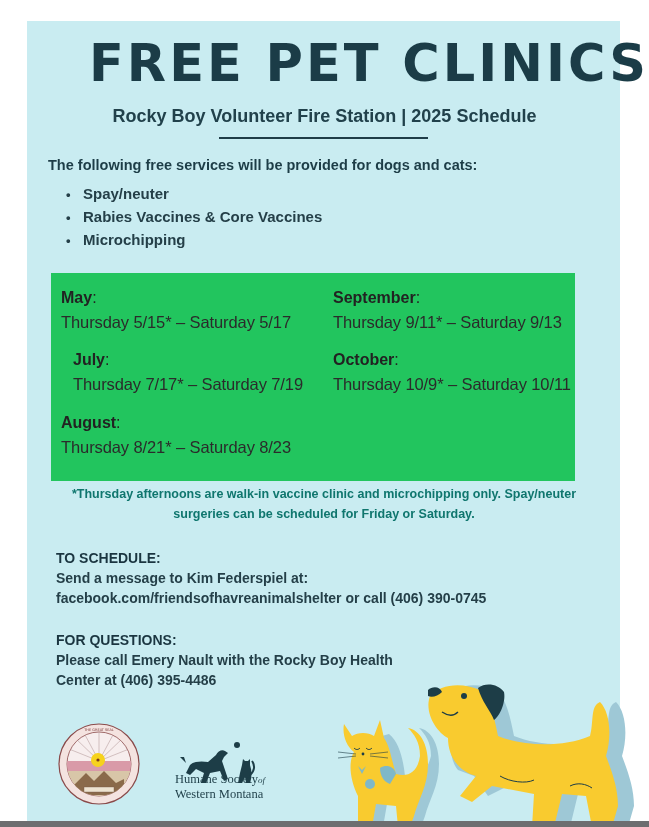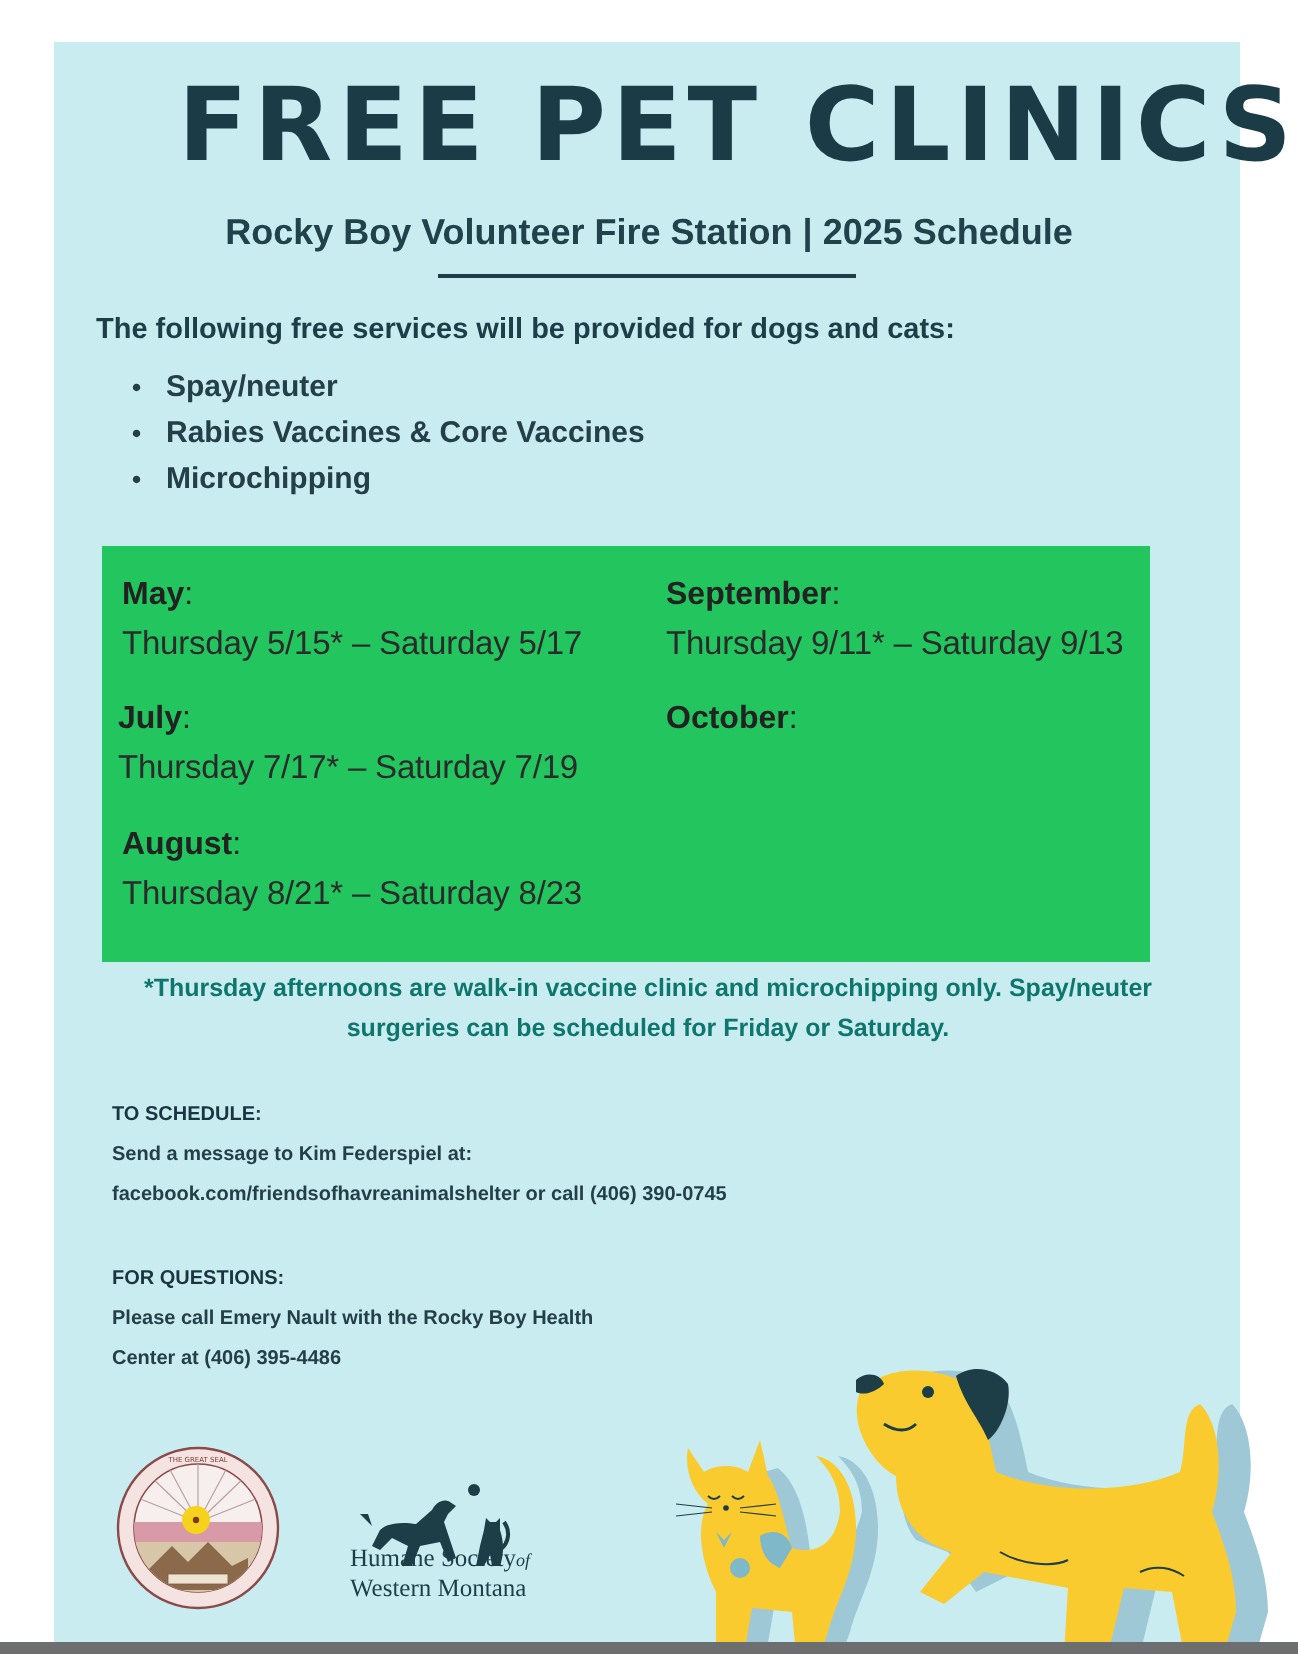--- a/index.html
+++ b/index.html
@@ -34,21 +34,21 @@
     position: absolute; left: 51px; top: 273px; width: 524px; height: 208px; background: #22c55e;
   }
   .month { position: absolute; }
   .month .name { font-size: 16px; font-weight: bold; color: #222; line-height: 22px; }
   .month .colon { font-weight: normal; }
   .month .dates { font-size: 16.5px; color: #2b2b2b; line-height: 26px; letter-spacing: -0.1px; }
   .footnote {
     position: absolute; left: 54px; top: 484px; width: 540px; font-size: 12.5px; line-height: 20px;
     color: #0f766e; font-weight: bold; text-align: center;
   }
-  .block { position: absolute; left: 56px; font-size: 10px; line-height: 20px; color: #243f48; font-weight: bold; }
+  .block { position: absolute; left: 56px; font-size: 14px; line-height: 20px; color: #243f48; font-weight: bold; }
   .block .head { color: #1a3540; }
   .seal { position: absolute; left: 54px; top: 723px; width: 90px; height: 82px; }
   .hs-logo { position: absolute; left: 172px; top: 724px; width: 110px; height: 80px; }
   .hs-text {
     position: absolute; left: 175px; top: 772px; font-family: "Liberation Serif", serif;
     font-size: 12.5px; line-height: 14px; color: #1d3d47;
   }
   .hs-text .of { font-style: italic; font-size: 9px; }
   .pets { position: absolute; left: 330px; top: 676px; width: 319px; height: 151px; }
   .bottom-bar { position: absolute; left: 0; top: 821px; width: 649px; height: 6px; background: #6d6e70; }
@@ -67,34 +67,35 @@
   <li><span class="bullet">•</span><span>Spay/neuter</span></li>
   <li><span class="bullet">•</span><span>Rabies Vaccines &amp; Core Vaccines</span></li>
   <li><span class="bullet">•</span><span>Microchipping</span></li>
 </ul>
 
 <div class="schedule">
   <div class="month" style="left:10px; top:14px;">
     <div class="name"><span>May</span><span class="colon">:</span></div>
     <div class="dates">Thursday 5/15* – Saturday 5/17</div>
   </div>
-  <div class="month" style="left:8px; top:76px;">
+  <div class="month" style="left:22px; top:76px;">
     <div class="name"><span>July</span><span class="colon">:</span></div>
     <div class="dates">Thursday 7/17* – Saturday 7/19</div>
   </div>
   <div class="month" style="left:10px; top:139px;">
     <div class="name"><span>August</span><span class="colon">:</span></div>
     <div class="dates">Thursday 8/21* – Saturday 8/23</div>
   </div>
   <div class="month" style="left:282px; top:14px;">
     <div class="name"><span>September</span><span class="colon">:</span></div>
     <div class="dates">Thursday 9/11* – Saturday 9/13</div>
   </div>
   <div class="month" style="left:282px; top:76px;">
     <div class="name"><span>October</span><span class="colon">:</span></div>
+    <div class="dates">Thursday 10/9* – Saturday 10/11</div>
   </div>
 </div>
 
 <div class="footnote">*Thursday afternoons are walk-in vaccine clinic and microchipping only. Spay/neuter surgeries can be scheduled for Friday or Saturday.</div>
 
 <div class="block" style="top:548px;">
   <div><span class="head">TO SCHEDULE</span><span>:</span></div>
   <div>Send a message to Kim Federspiel at:</div>
   <div>facebook.com/friendsofhavreanimalshelter or call (406) 390-0745</div>
 </div>

